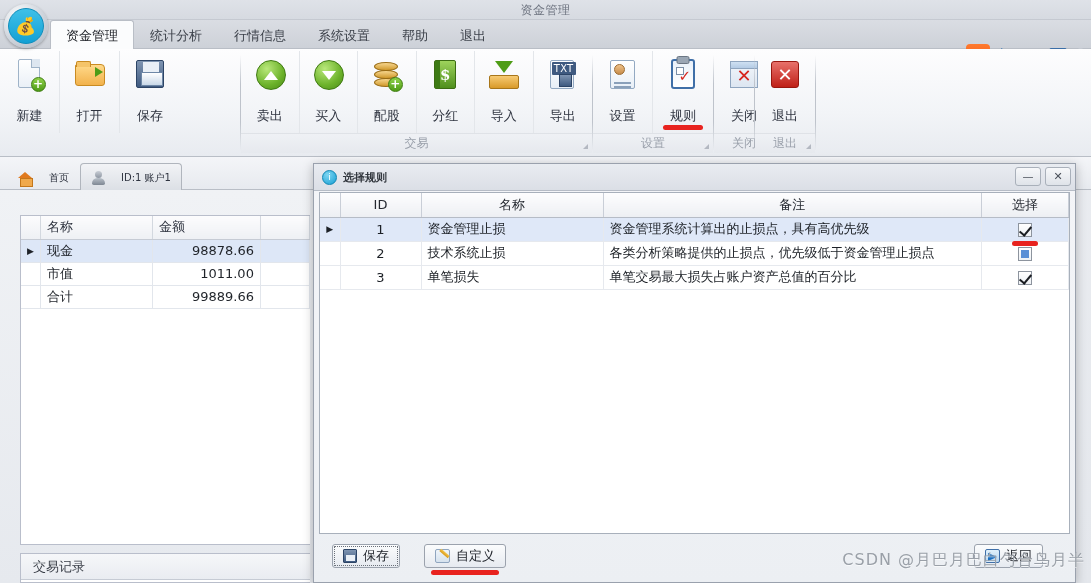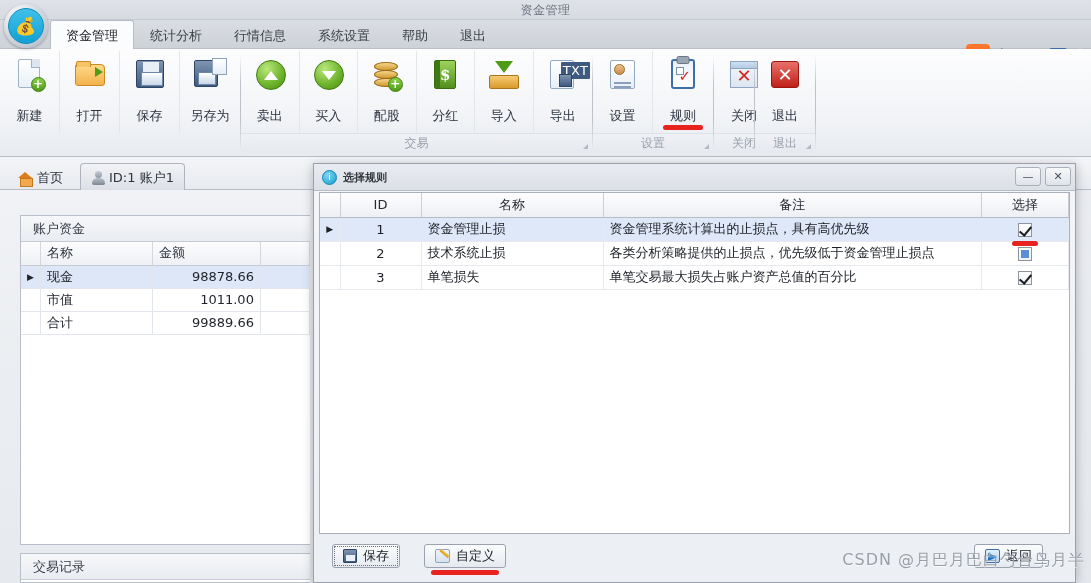--- a/index.html
+++ b/index.html
@@ -182,21 +182,21 @@
     position:absolute;left:3px;bottom:4px;width:30px;height:14px;border-radius:2px;
     background:linear-gradient(#f7cb74,#d99a2a);border:1px solid #a8761a;
   }
   .ic-inbox-ar{position:absolute;left:50%;top:4px;transform:translateX(-50%);
     width:0;height:0;border-left:9px solid transparent;border-right:9px solid transparent;border-top:12px solid #4e9c16;}
   .ic-txt{
     position:absolute;left:5px;top:3px;width:24px;height:29px;border-radius:2px;
     background:linear-gradient(#ffffff,#e8eff7);border:1px solid #93a9c2;
   }
   .ic-txt-tag{position:absolute;left:1px;top:1px;background:#3f5a80;color:#fff;
-    font-size:13px;padding:1px 2px;border-radius:1px;letter-spacing:.3px;margin-left:9px;}
+    font-size:10px;padding:1px 2px;border-radius:1px;letter-spacing:.3px;}
   .ic-txt-fl{position:absolute;right:1px;bottom:1px;width:13px;height:13px;
     background:linear-gradient(#7f95b2,#3f5a80);border:1px solid #2c4466;}
   .ic-card{
     position:absolute;left:5px;top:3px;width:25px;height:29px;border-radius:2px;
     background:linear-gradient(#ffffff,#e8eff7);border:1px solid #93a9c2;
   }
   .ic-card-av{position:absolute;left:3px;top:3px;width:11px;height:11px;border-radius:50%;
     background:linear-gradient(#f0c28a,#c68c4a);border:1px solid #9a6b32;}
   .ic-card-l{position:absolute;left:3px;bottom:4px;width:17px;height:2px;background:#8aa0ba;
     box-shadow:0 4px 0 #8aa0ba;}
@@ -224,22 +224,22 @@
   }
 
   
   .wstabs {
     position: absolute; left: 0; top: 157px; width: 1091px; height: 33px;
     background: linear-gradient(#f4f5f8,#e7eaef);
     border-bottom: 1px solid #b9bec6;
   }
   .wstab {
     position: absolute; top: 6px; height: 29px;
-    display: flex; align-items: center; gap: 4px;
-    padding: 0 10px; font-size: 13px; color: #2f3440;
+    display: flex; align-items: center; gap: 16px;
+    padding: 0 10px; font-size: 10px; color: #2f3440;
     cursor: default;
   }
   .wstab.active {
     background: linear-gradient(#f2f3f6,#dadee4);
     border: 1px solid #b0b5bd; border-bottom: none;
     border-radius: 4px 4px 0 0;
   }
   .home-ico {
     width: 15px; height: 14px; position: relative;
   }
@@ -442,27 +442,20 @@
               </div>
           </div>
           <div class="rbtn-lbl">打开</div>
         </div>
         <div class="rbtn">
           <div class="rbtn-ico">
             <div class="ic-floppy"></div>
           </div>
           <div class="rbtn-lbl">保存</div>
         </div>
-        <div class="rbtn">
-          <div class="rbtn-ico">
-            <div class="ic-saveas"></div>
-              <div class="ic-saveas-pg"></div>
-          </div>
-          <div class="rbtn-lbl">另存为</div>
-        </div>
       </div>
     </div>
     <div class="rgroup-sep" style="left:240px;"></div>
 
     <div class="rgroup" style="left:241px; width:351px;">
       <div class="rgroup-items">
         <div class="rbtn">
           <div class="rbtn-ico">
             <div class="circ green">
                 <div class="arrow-u"></div>
@@ -579,21 +572,20 @@
       <span>首页</span>
     </div>
     <div class="wstab active" style="left:80px;">
       <span class="user-ico"></span>
       <span>ID:1 账户1</span>
     </div>
   </div>
 
   <div class="leftpane">
     <div class="card" style="top:25px; height:330px;">
-      <div class="card-hdr">账户资金</div>
       <table class="gtable">
         <thead>
           <tr>
             <th class="rowmark" style="width:18px;"></th>
             <th style="width:112px;">名称</th>
             <th style="width:108px;">金额</th>
             <th></th>
           </tr>
         </thead>
         <tbody>

